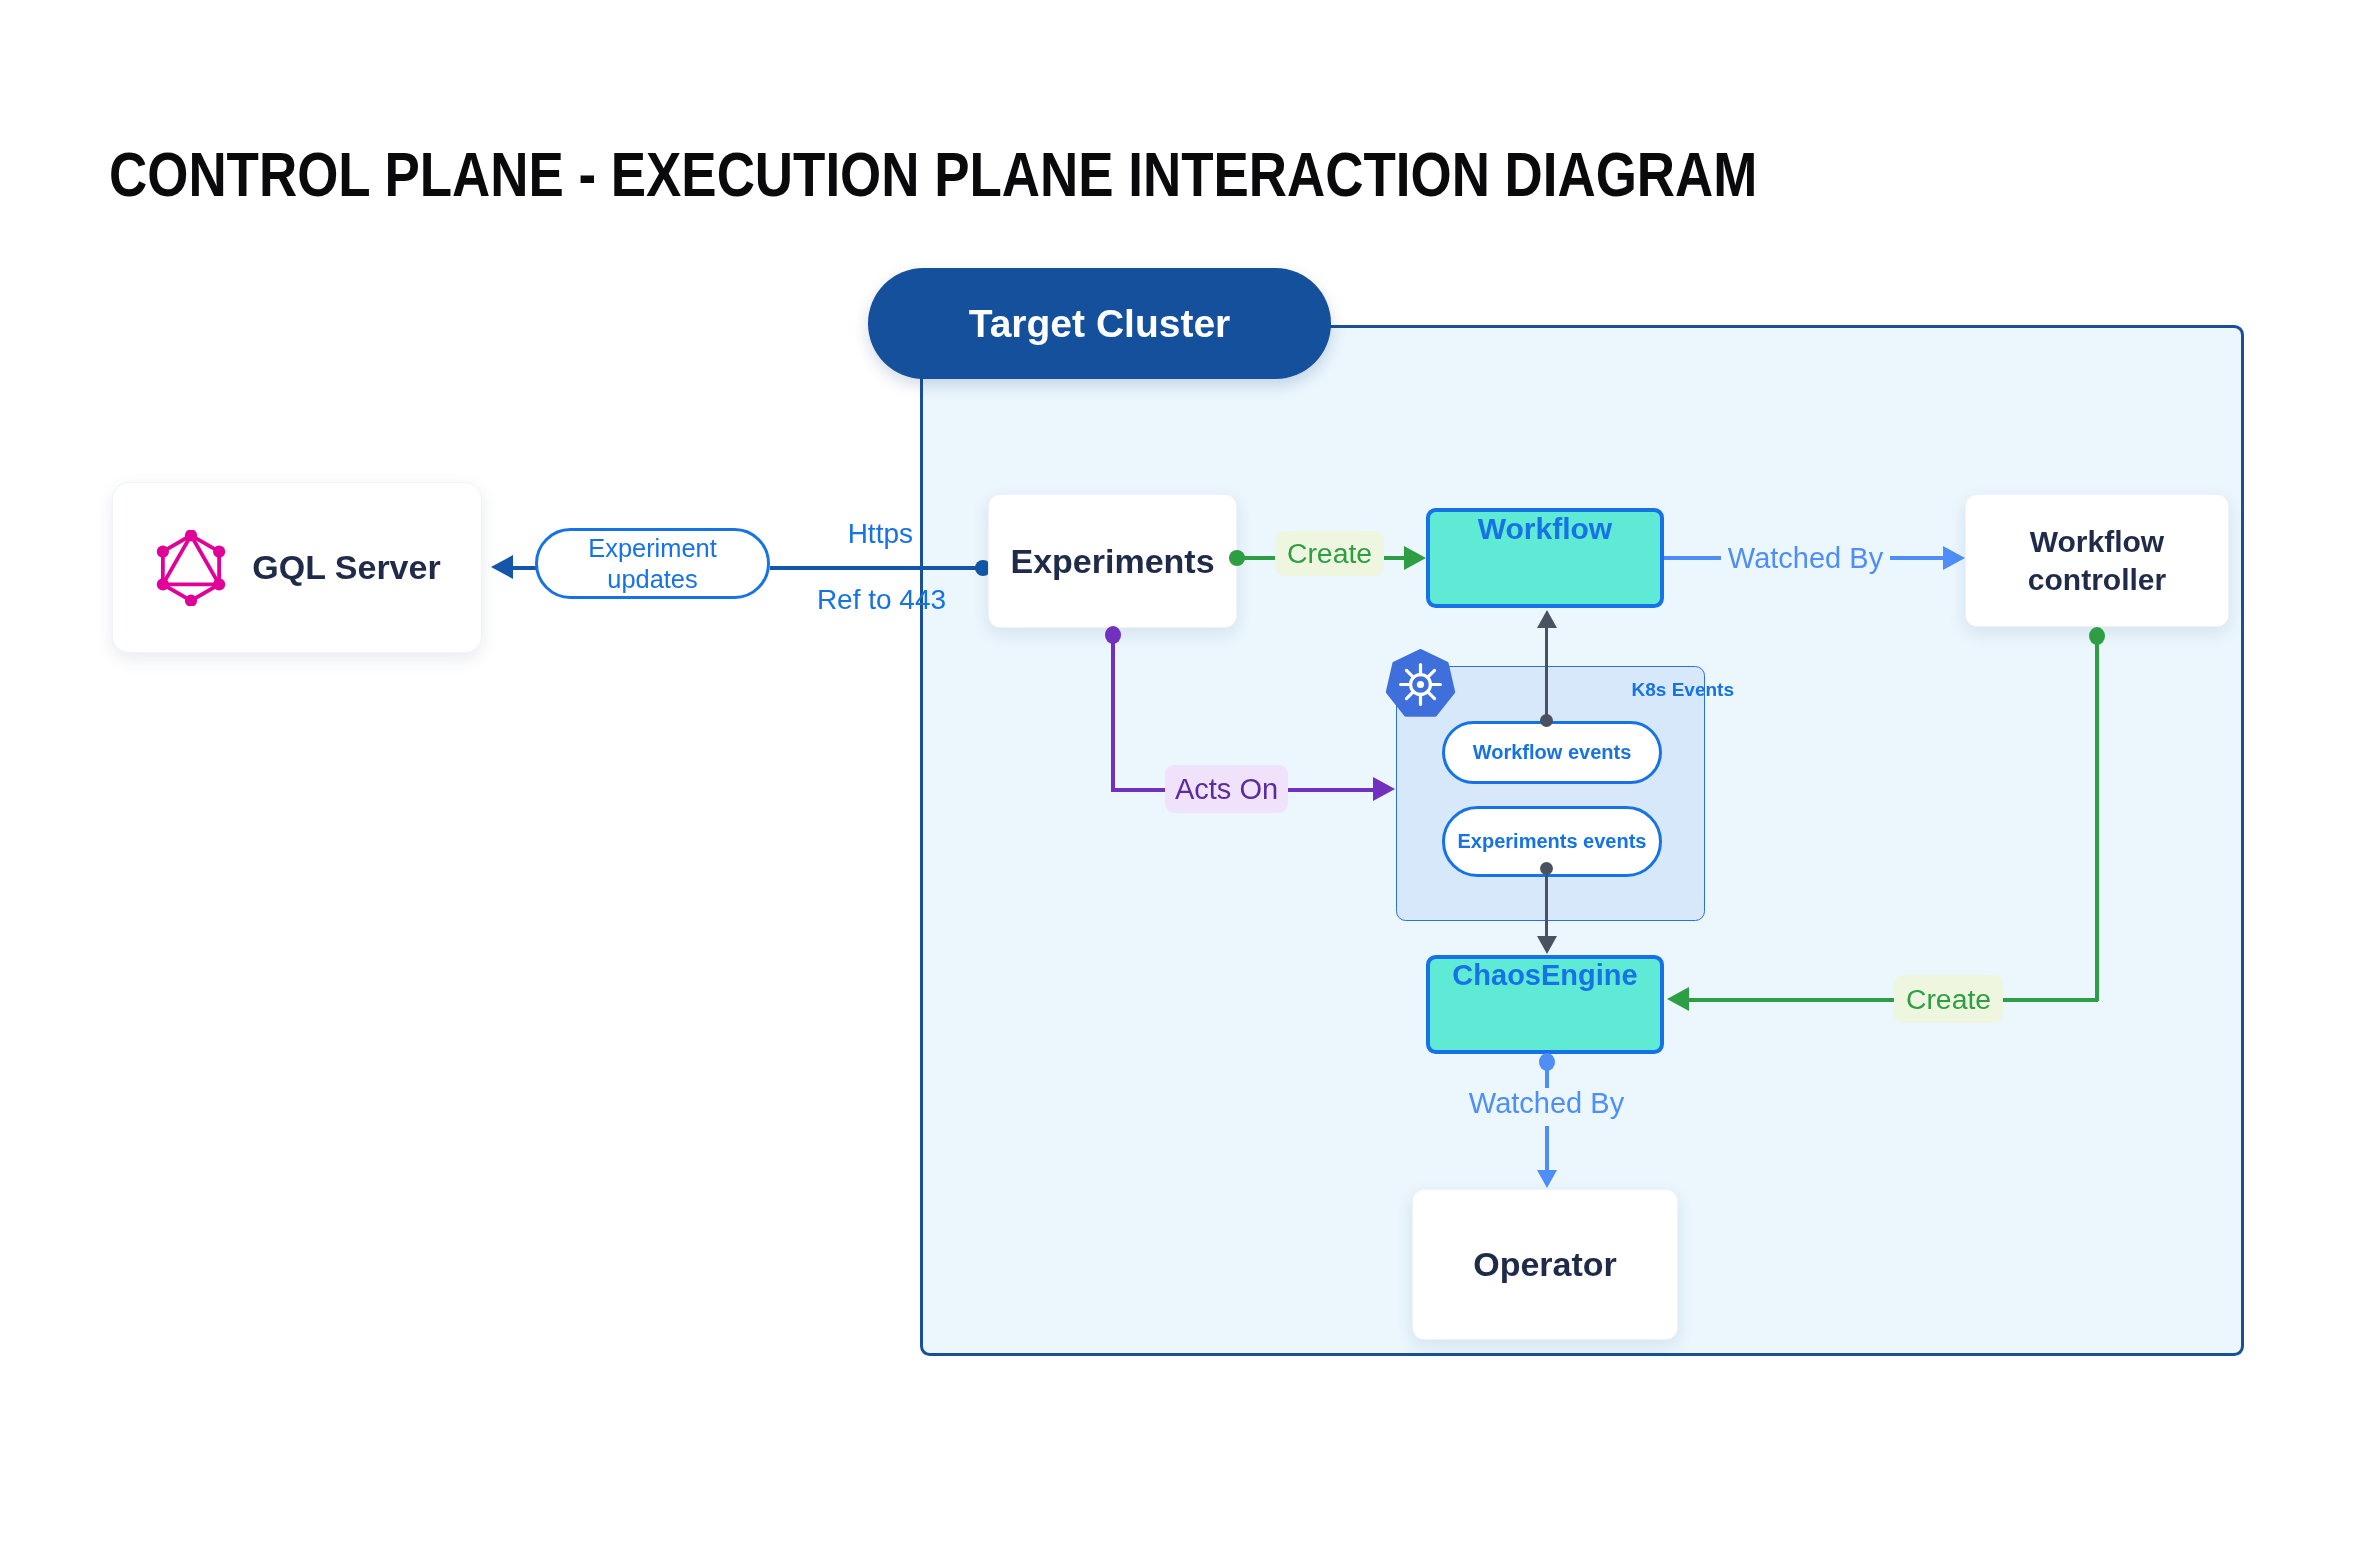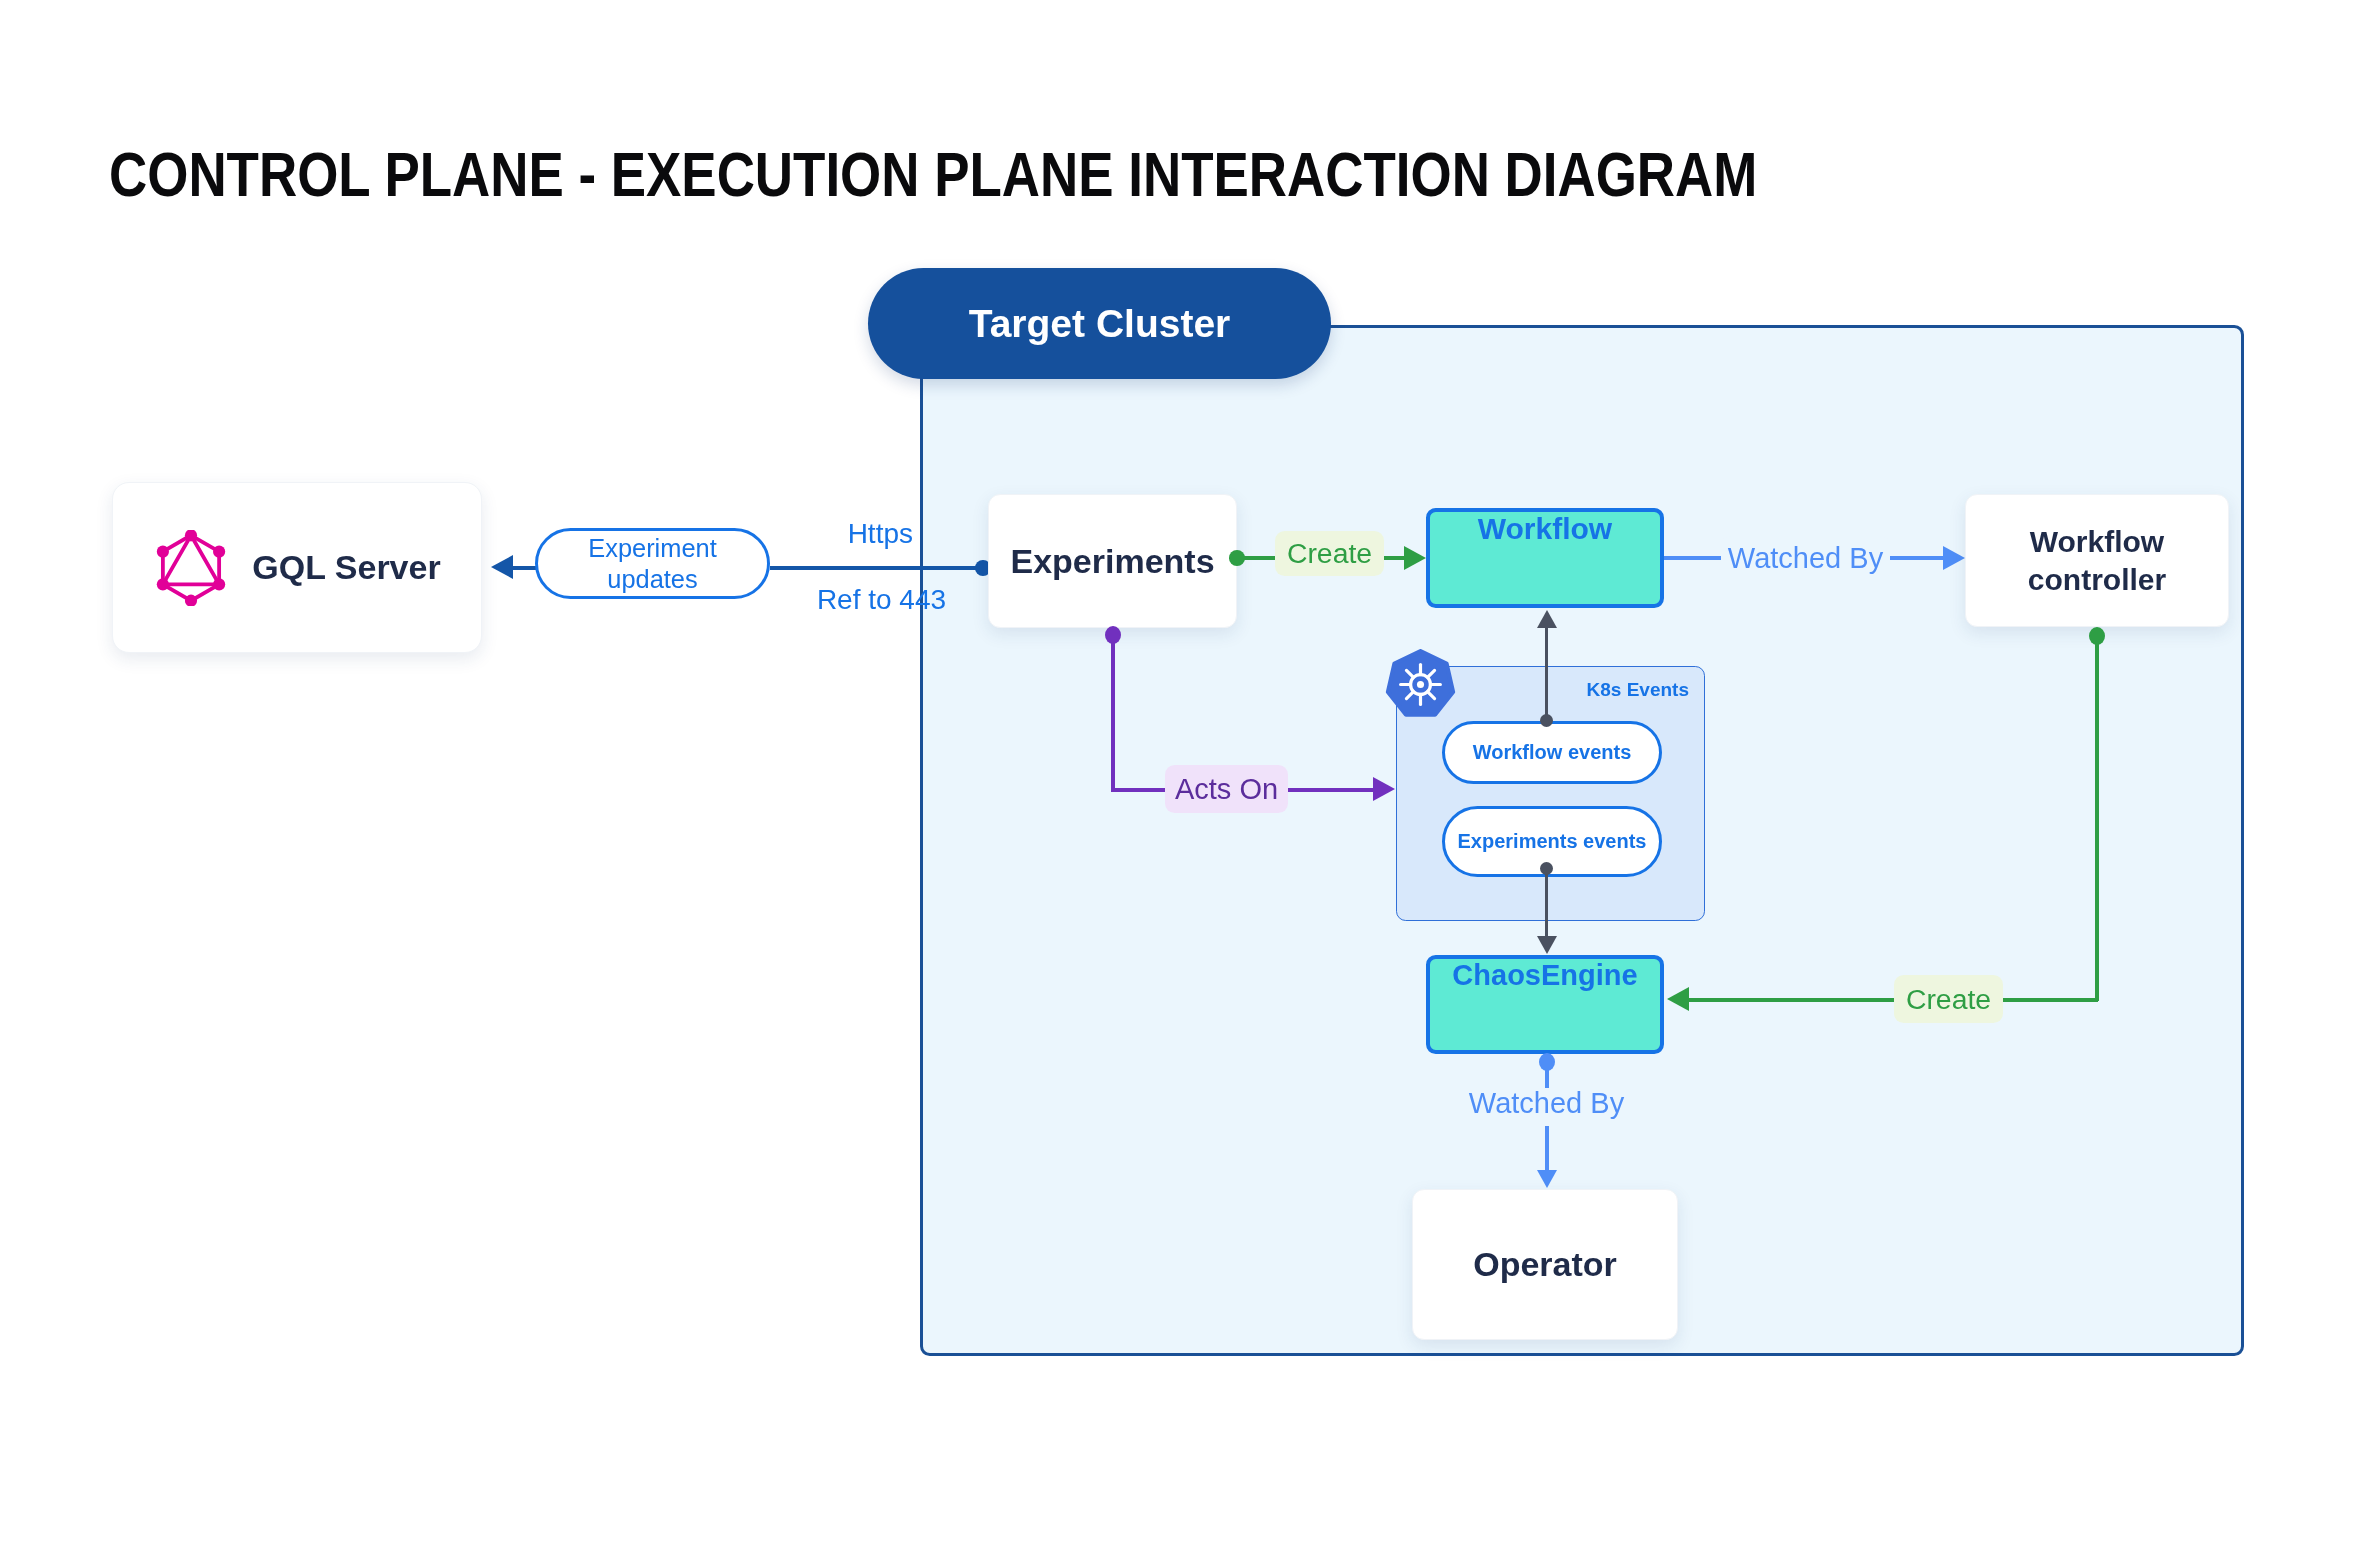--- a/index.html
+++ b/index.html
@@ -153,21 +153,21 @@
 
   <div class="abs dot" style="left:1105px;top:626px;width:15.7px;height:18px;background:var(--purple-line);"></div>
   <div class="abs vline" style="left:1111px;top:641px;height:150px;background:var(--purple-line);"></div>
   <div class="abs hline" style="left:1111px;top:788px;width:266px;background:var(--purple-line);"></div>
   <div class="abs edge-label" style="left:1165px;top:765px;width:123px;height:48px;background:var(--purple-bg);z-index:2;">
     <span style="color:var(--purple-text);font-size:29px;">Acts On</span>
   </div>
   <div class="abs tri right" style="left:1373px;top:777px;border-left-color:var(--purple-line);"></div>
 
   <div class="abs" style="left:1396px;top:666px;width:309px;height:255px;background:var(--k8s-bg);border:1.8px solid var(--k8s-border);border-radius:9.7px;box-sizing:border-box;"></div>
-  <div class="abs" style="left:1549px;top:679px;width:140px;text-align:right;font-size:19px;font-weight:700;color:var(--accent-blue);">K8s Events</div>
+  <div class="abs" style="left:1549px;top:679px;width:140px;text-align:right;font-size:19px;font-weight:700;color:var(--accent-blue);padding-left:45px;">K8s Events</div>
   <span class="abs" style="left:1385px;top:649px;">
     <svg width="71" height="71" viewBox="0 0 100 100">
       <polygon points="50,3 86.7,20.7 95.8,60.5 70.4,92.4 29.6,92.4 4.2,60.5 13.3,20.7" fill="#3E6FDB" stroke="#3E6FDB" stroke-width="6" stroke-linejoin="round"></polygon>
       <g stroke="#fff" stroke-width="4.5" stroke-linecap="round" fill="none">
         <circle cx="50" cy="50" r="14"></circle>
         <line x1="50" y1="36" x2="50" y2="22"></line>
         <line x1="50" y1="64" x2="50" y2="78"></line>
         <line x1="36" y1="50" x2="22" y2="50"></line>
         <line x1="64" y1="50" x2="78" y2="50"></line>
         <line x1="40.1" y1="40.1" x2="30.2" y2="30.2"></line>

